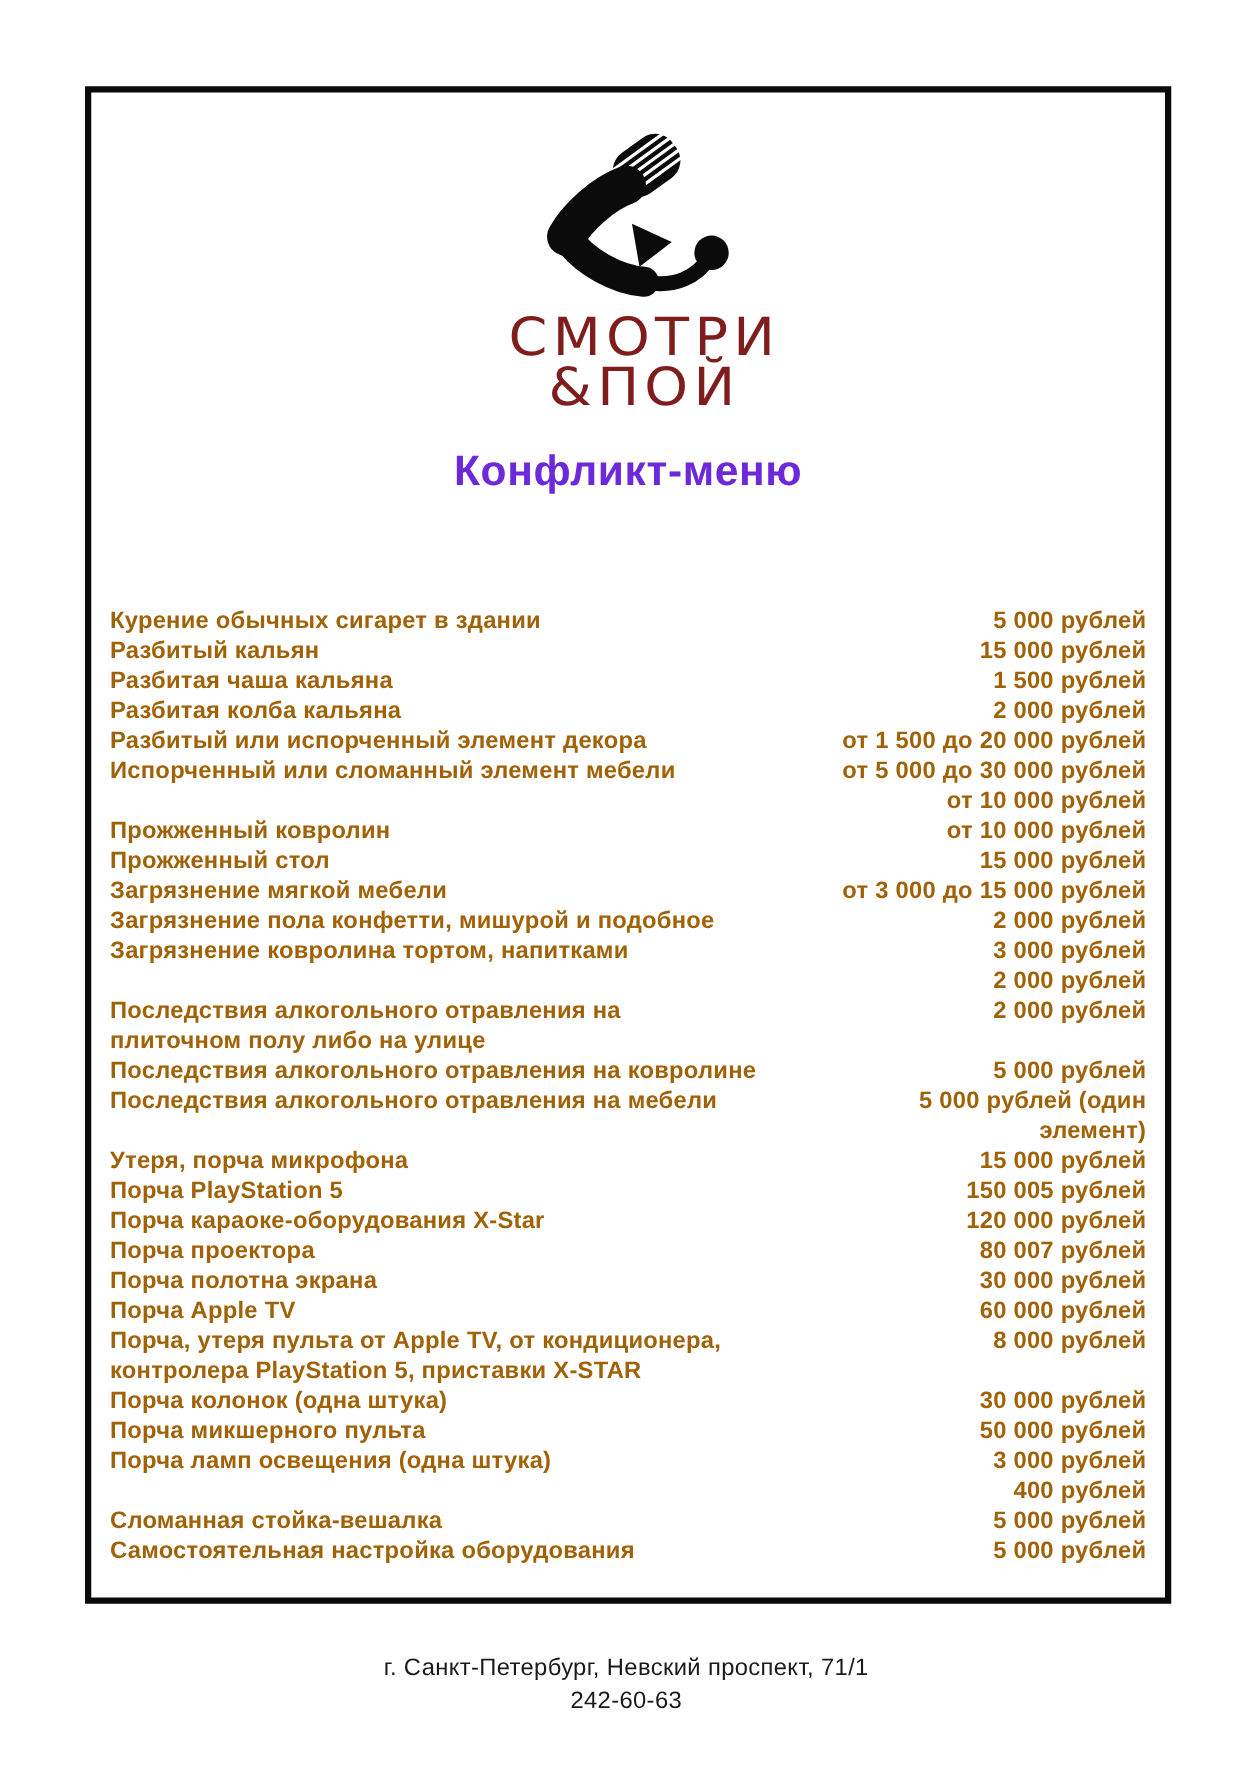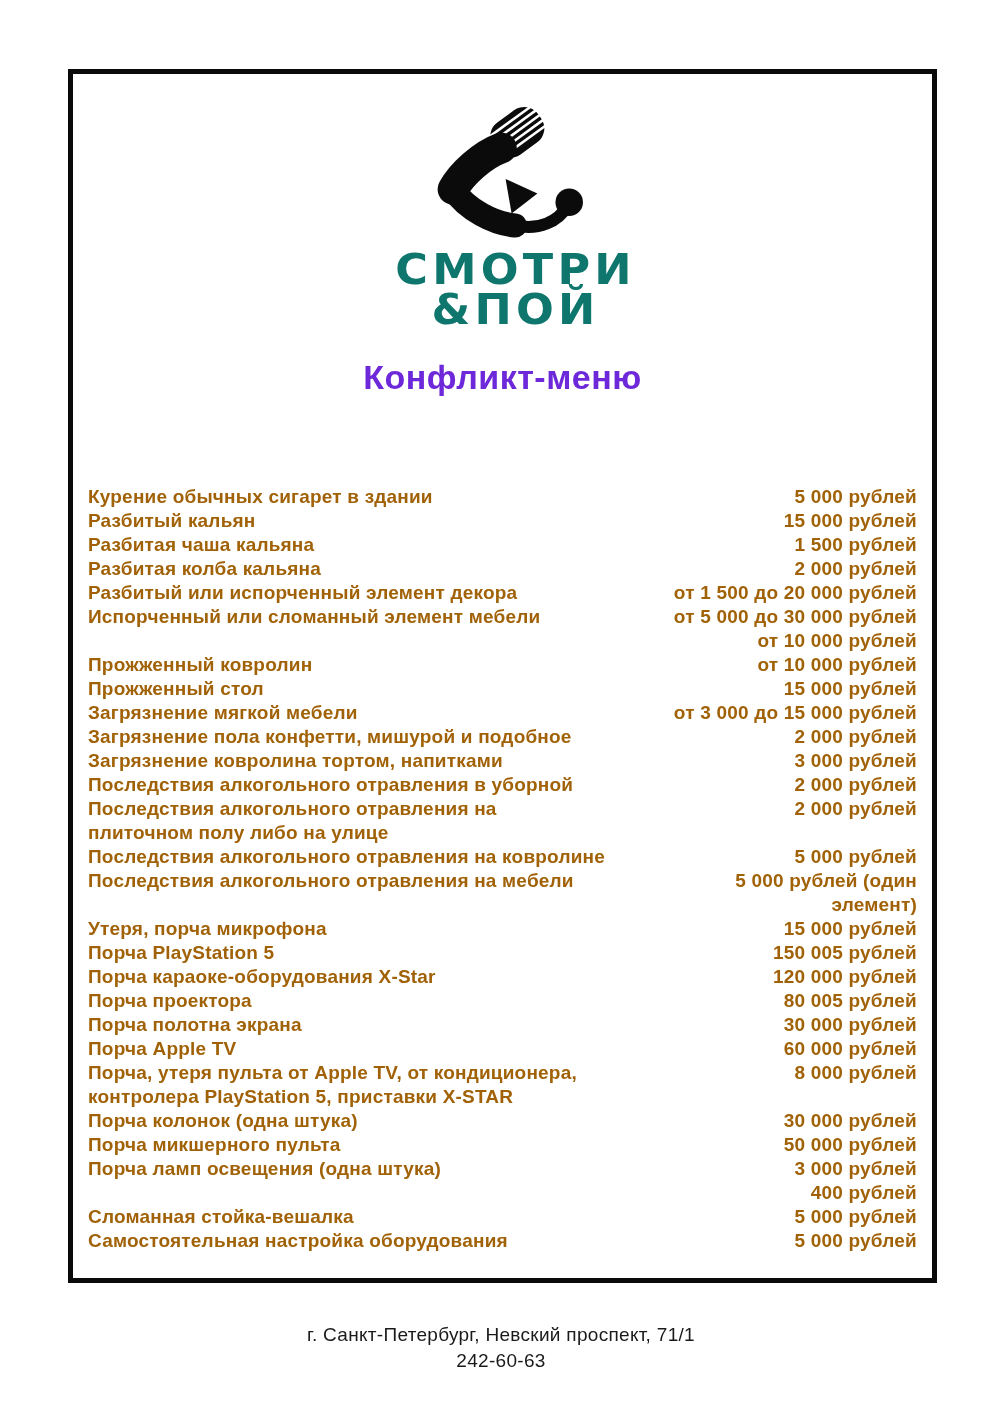--- a/index.html
+++ b/index.html
@@ -9,21 +9,21 @@
   }
   .sheet{
     position:absolute;left:68px;top:69px;width:869px;height:1214px;
     border:5px solid #0a0a0a;box-sizing:border-box;background:#ffffff;
   }
   .logo-icon{
     position:absolute;top:26px;left:50%;transform:translateX(-50%);
   }
   .wordmark{
     position:absolute;top:176px;left:0;right:0;text-align:center;
-    font-family:"DejaVu Sans",sans-serif;font-weight:700;color:#0f766e;
+    font-family:"DejaVu Sans",sans-serif;font-weight:400;color:#7f1d1d;
     font-size:42px;line-height:40px;letter-spacing:4px;padding-left:26px;
   }
   .wordmark .wm-line{display:block;transform:scaleX(1.06);transform-origin:center;}
   .title{
     position:absolute;top:284px;left:0;right:0;margin:0;text-align:center;
     font-size:34px;font-weight:600;letter-spacing:0.5px;color:#6d28d9;
   }
   .menu{
     position:absolute;top:411px;left:15px;right:15px;
     font-size:19px;font-weight:600;line-height:24px;letter-spacing:0.2px;color:#a16207;
@@ -127,21 +127,20 @@
     <div class="name">Загрязнение пола конфетти, мишурой и подобное</div>
     <div class="price">2 000 рублей</div>
   </div>
 
   <div class="row">
     <div class="name">Загрязнение ковролина тортом, напитками</div>
     <div class="price">3 000 рублей</div>
   </div>
 
   <div class="row">
-    <div class="name">Последствия алкогольного отравления в уборной</div>
     <div class="price">2 000 рублей</div>
   </div>
 
   <div class="row name-narrow">
     <div class="name">Последствия алкогольного отравления на плиточном полу либо на улице</div>
     <div class="price">2 000 рублей</div>
   </div>
 
   <div class="row">
     <div class="name">Последствия алкогольного отравления на ковролине</div>
@@ -163,21 +162,21 @@
     <div class="price">150 005 рублей</div>
   </div>
 
   <div class="row">
     <div class="name">Порча караоке-оборудования X-Star</div>
     <div class="price">120 000 рублей</div>
   </div>
 
   <div class="row">
     <div class="name">Порча проектора</div>
-    <div class="price">80 005 рублей</div>
+    <div class="price">80 007 рублей</div>
   </div>
 
   <div class="row">
     <div class="name">Порча полотна экрана</div>
     <div class="price">30 000 рублей</div>
   </div>
 
   <div class="row">
     <div class="name">Порча Apple TV</div>
     <div class="price">60 000 рублей</div>

